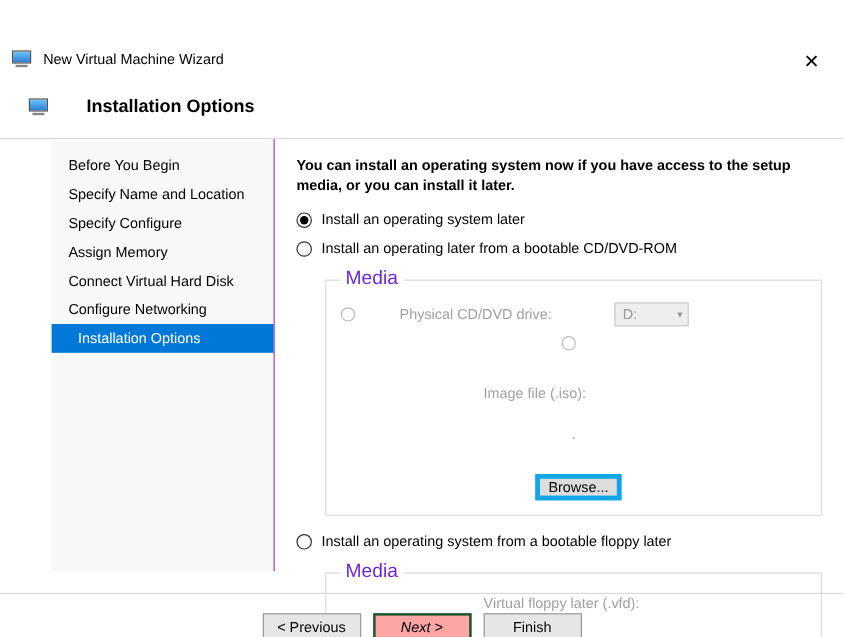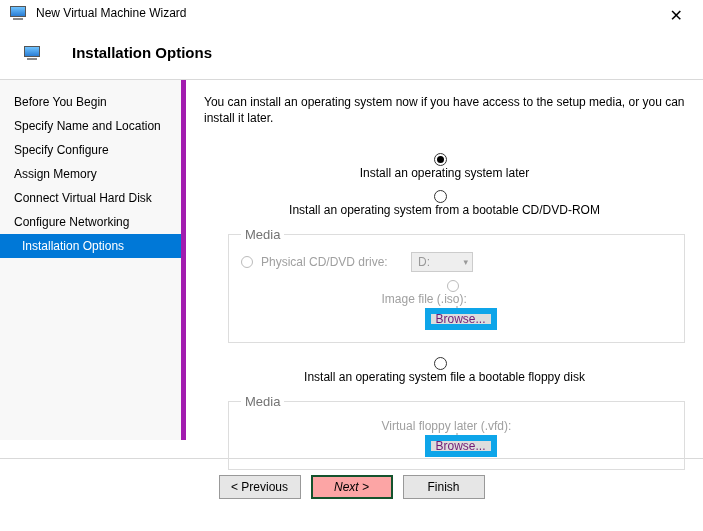--- a/index.html
+++ b/index.html
@@ -10,20 +10,21 @@
   width: 703px;
   height: 531px;
   overflow: hidden;
   color: #000;
 }
 .titlebar {
   display: flex;
   align-items: center;
   padding: 6px 10px;
   position: relative;
+  margin-top: 36px;
 }
 .titlebar .icon { margin-right: 8px; }
 .titlebar .title { font-size: 12px; }
 .titlebar .close {
   position: absolute;
   right: 12px;
   top: 4px;
   font-size: 16px;
   padding: 2px 8px;
   cursor: default;
@@ -34,44 +35,44 @@
   align-items: center;
   padding: 18px 10px 18px 24px;
 }
 .header .icon { margin-right: 30px; }
 .header .heading { font-size: 15px; font-weight: bold; }
 .sep { height: 1px; background: #d9d9d9; margin: 0; }
 .body { display: flex; height: 360px; }
 .sidebar {
   width: 186px;
   background: #f8f8f8;
-  border-right: 5px solid #a21caf;
+  border-right: 1px solid #a21caf;
   padding-top: 10px;
+  margin-left: 43px;
 }
 .sidebar-item {
   padding: 5px 0 5px 14px;
   font-size: 12px;
   cursor: default;
 }
 .sidebar-item.selected {
   background: #0078d7;
   color: #fff;
   padding-left: 22px;
 }
 .content {
   flex: 1;
   padding: 14px 18px 10px 18px;
   background: #fff;
 }
-.intro { margin-bottom: 27px; line-height: 1.35; }
+.intro { margin-bottom: 14px; line-height: 1.35; font-weight: bold; }
 .radio-row {
   display: flex;
   align-items: center;
   margin-bottom: 10px;
-  flex-direction: column;
 }
 .radio {
   width: 13px; height: 13px;
   border: 1px solid #333;
   border-radius: 50%;
   margin-right: 8px;
   position: relative;
   flex-shrink: 0;
 }
 .radio.selected::after {
@@ -82,25 +83,25 @@
   border-radius: 50%;
   top: 2px; left: 2px;
 }
 fieldset.media {
   border: 1px solid #ddd;
   margin: 0 0 14px 24px;
   padding: 10px 12px 12px 12px;
   color: #a0a0a0;
 }
 fieldset.media legend {
-  font-size: 13px;
-  color: #737373;
+  font-size: 16px;
+  color: #6d28d9;
   padding: 0 4px;
 }
-.media-row { display: flex; align-items: center; margin-bottom: 8px; }
+.media-row { display: flex; align-items: center; margin-bottom: 8px; gap: 29px; }
 .media-row:last-child { margin-bottom: 0; flex-direction: column; }
 .media-row .sub-radio {
   width: 12px; height: 12px;
   border: 1px solid #bbb;
   border-radius: 50%;
   margin-right: 8px;
   flex-shrink: 0;
 }
 .media-row label { width: 150px; }
 .fake-select {
@@ -116,22 +117,22 @@
 .fake-select .chev { font-size: 9px; }
 .fake-input {
   flex: 1;
   height: 20px;
   border: 1px solid #ccc;
   background: #fff;
 }
 .browse-btn {
   width: 72px; height: 22px;
   background: #ddd;
-  border: 6px solid #0ea5e9;
-  color: #701a75;
+  border: 4px solid #0ea5e9;
+  color: #000000;
   display: inline-flex;
   align-items: center;
   justify-content: center;
   margin-left: 8px;
   font-size: 12px;
 }
 .footer {
   border-top: 1px solid #d9d9d9;
   padding: 16px 18px;
   display: flex;
@@ -204,21 +205,21 @@
   <div class="content">
     <p class="intro">You can install an operating system now if you have access to the setup media, or you can install it later.</p>
 
     <div class="radio-row">
       <span class="radio selected"></span>
       <span>Install an operating system later</span>
     </div>
 
     <div class="radio-row">
       <span class="radio"></span>
-      <span>Install an operating system from a bootable CD/DVD-ROM</span>
+      <span>Install an operating later from a bootable CD/DVD-ROM</span>
     </div>
 
     <fieldset class="media">
       <legend>Media</legend>
       <div class="media-row">
         <span class="sub-radio"></span>
         <label>Physical CD/DVD drive:</label>
         <span class="fake-select">
           <span>D:</span>
           <span class="chev">▾</span>
@@ -227,21 +228,21 @@
       <div class="media-row">
         <span class="sub-radio"></span>
         <label>Image file (.iso):</label>
         <span class="fake-input"></span>
         <span class="browse-btn">Browse...</span>
       </div>
     </fieldset>
 
     <div class="radio-row">
       <span class="radio"></span>
-      <span>Install an operating system file a bootable floppy disk</span>
+      <span>Install an operating system from a bootable floppy later</span>
     </div>
 
     <fieldset class="media">
       <legend>Media</legend>
       <div class="media-row">
         <label>Virtual floppy later (.vfd):</label>
         <span class="fake-input"></span>
         <span class="browse-btn">Browse...</span>
       </div>
     </fieldset>

